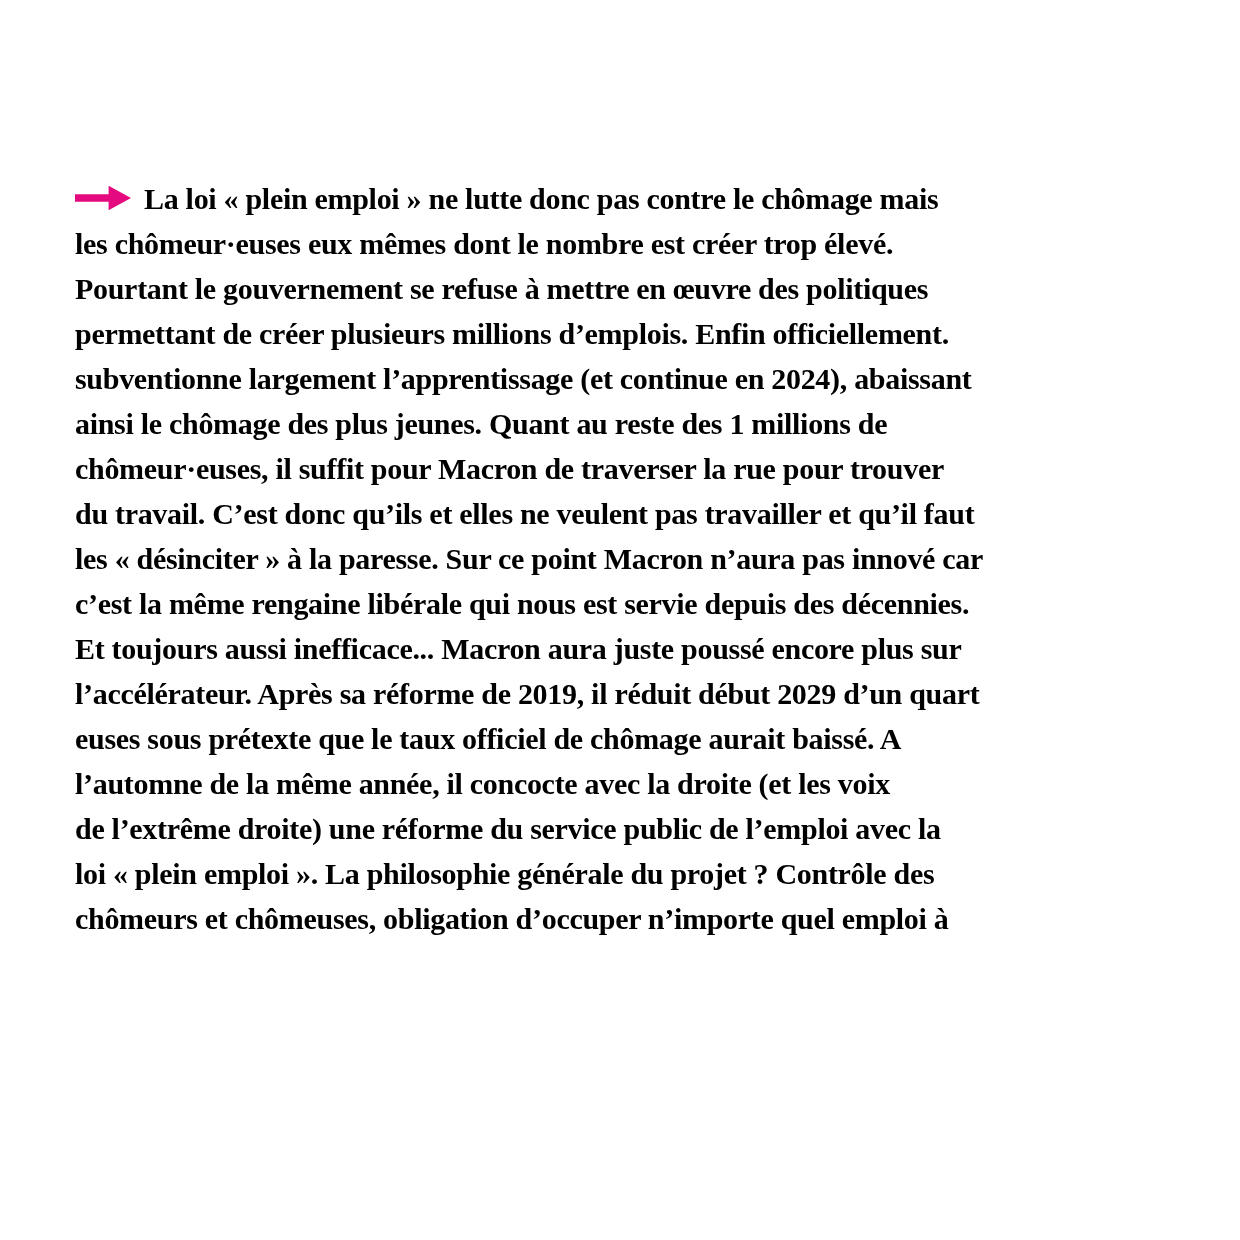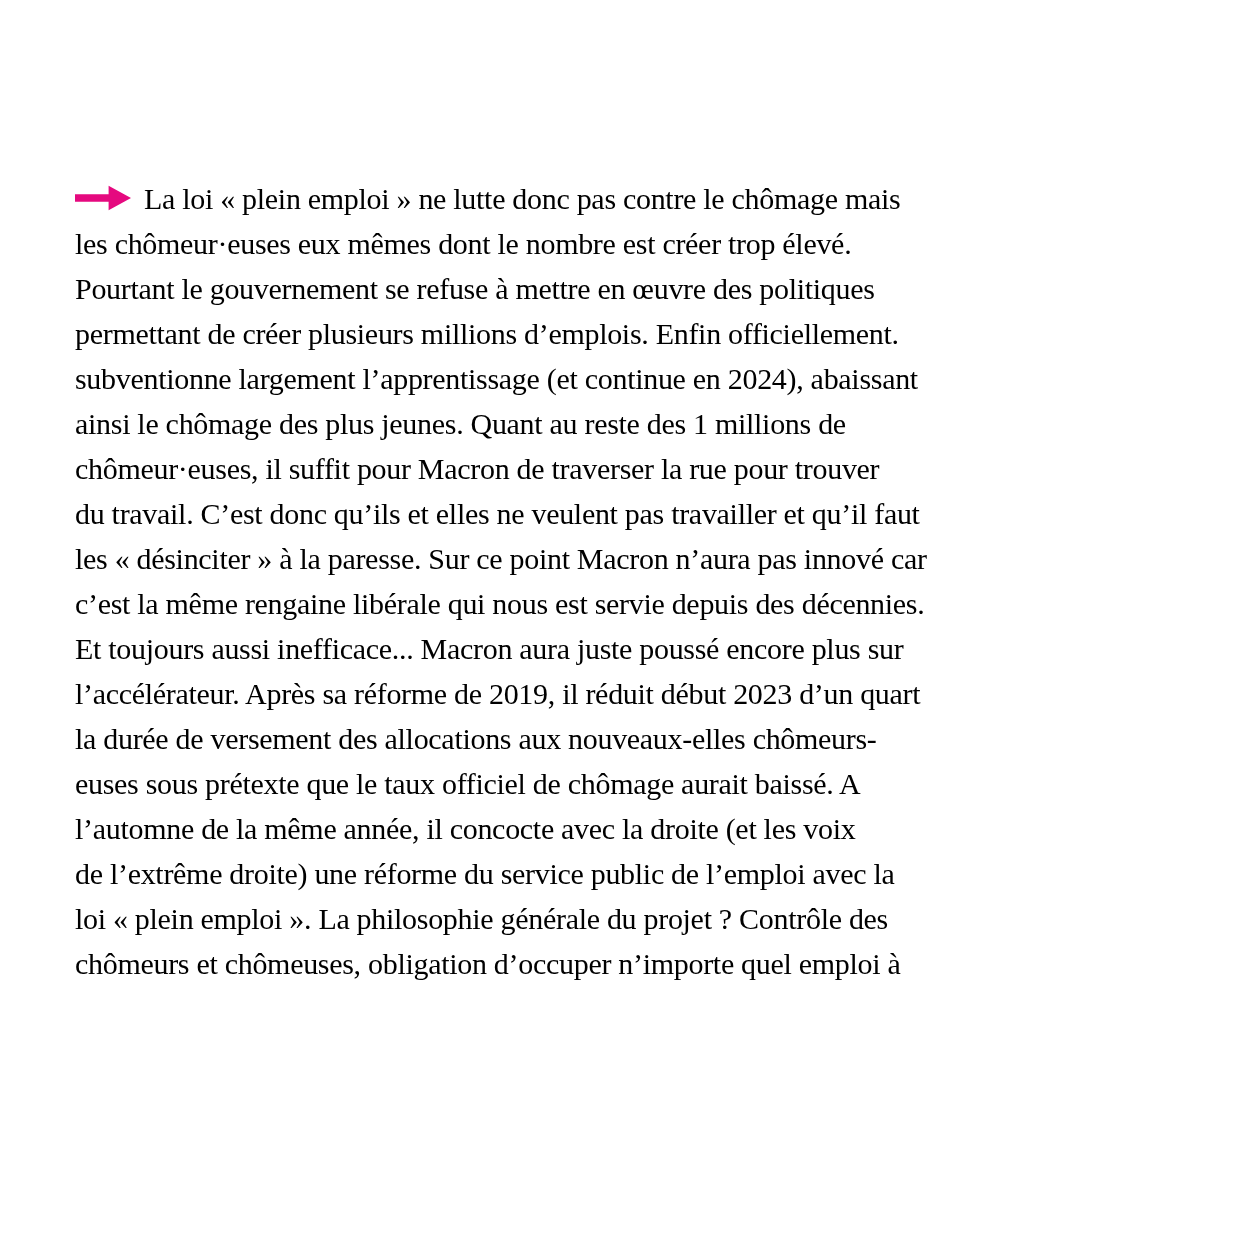--- a/index.html
+++ b/index.html
@@ -19,20 +19,21 @@
     position: absolute;
     left: 75px;
     top: 176px;
     width: 1100px;
   }
   .para {
     font-size: 30px;
     line-height: 45px;
     letter-spacing: -0.3px;
     color: #000000;
+    font-weight: bold;
   }
   .line {
     white-space: nowrap;
     height: 45px;
   }
   .arrow-icon {
     display: inline-block;
     width: 56px;
     height: 28px;
     margin-right: 13px;
@@ -54,22 +55,21 @@
     <div class="line"><span>les chômeur·euses eux mêmes dont le nombre est créer trop élevé.</span></div>
     <div class="line"><span>Pourtant le gouvernement se refuse à mettre en œuvre des politiques</span></div>
     <div class="line"><span>permettant de créer plusieurs millions d’emplois. Enfin officiellement.</span></div>
     <div class="line"><span>subventionne largement l’apprentissage (et continue en 2024), abaissant</span></div>
     <div class="line"><span>ainsi le chômage des plus jeunes. Quant au reste des 1 millions de</span></div>
     <div class="line"><span>chômeur·euses, il suffit pour Macron de traverser la rue pour trouver</span></div>
     <div class="line"><span>du travail. C’est donc qu’ils et elles ne veulent pas travailler et qu’il faut</span></div>
     <div class="line"><span>les « désinciter » à la paresse. Sur ce point Macron n’aura pas innové car</span></div>
     <div class="line"><span>c’est la même rengaine libérale qui nous est servie depuis des décennies.</span></div>
     <div class="line"><span>Et toujours aussi inefficace... Macron aura juste poussé encore plus sur</span></div>
-    <div class="line"><span>l’accélérateur. Après sa réforme de 2019, il réduit début 2023 d’un quart</span></div>
-    <div class="line"><span>la durée de versement des allocations aux nouveaux-elles chômeurs-</span></div>
+    <div class="line"><span>l’accélérateur. Après sa réforme de 2019, il réduit début 2029 d’un quart</span></div>
     <div class="line"><span>euses sous prétexte que le taux officiel de chômage aurait baissé. A</span></div>
     <div class="line"><span>l’automne de la même année, il concocte avec la droite (et les voix</span></div>
     <div class="line"><span>de l’extrême droite) une réforme du service public de l’emploi avec la</span></div>
     <div class="line"><span>loi « plein emploi ». La philosophie générale du projet ? Contrôle des</span></div>
     <div class="line"><span>chômeurs et chômeuses, obligation d’occuper n’importe quel emploi à</span></div>
 
   </div>
 </div>
 
 </body></html>

